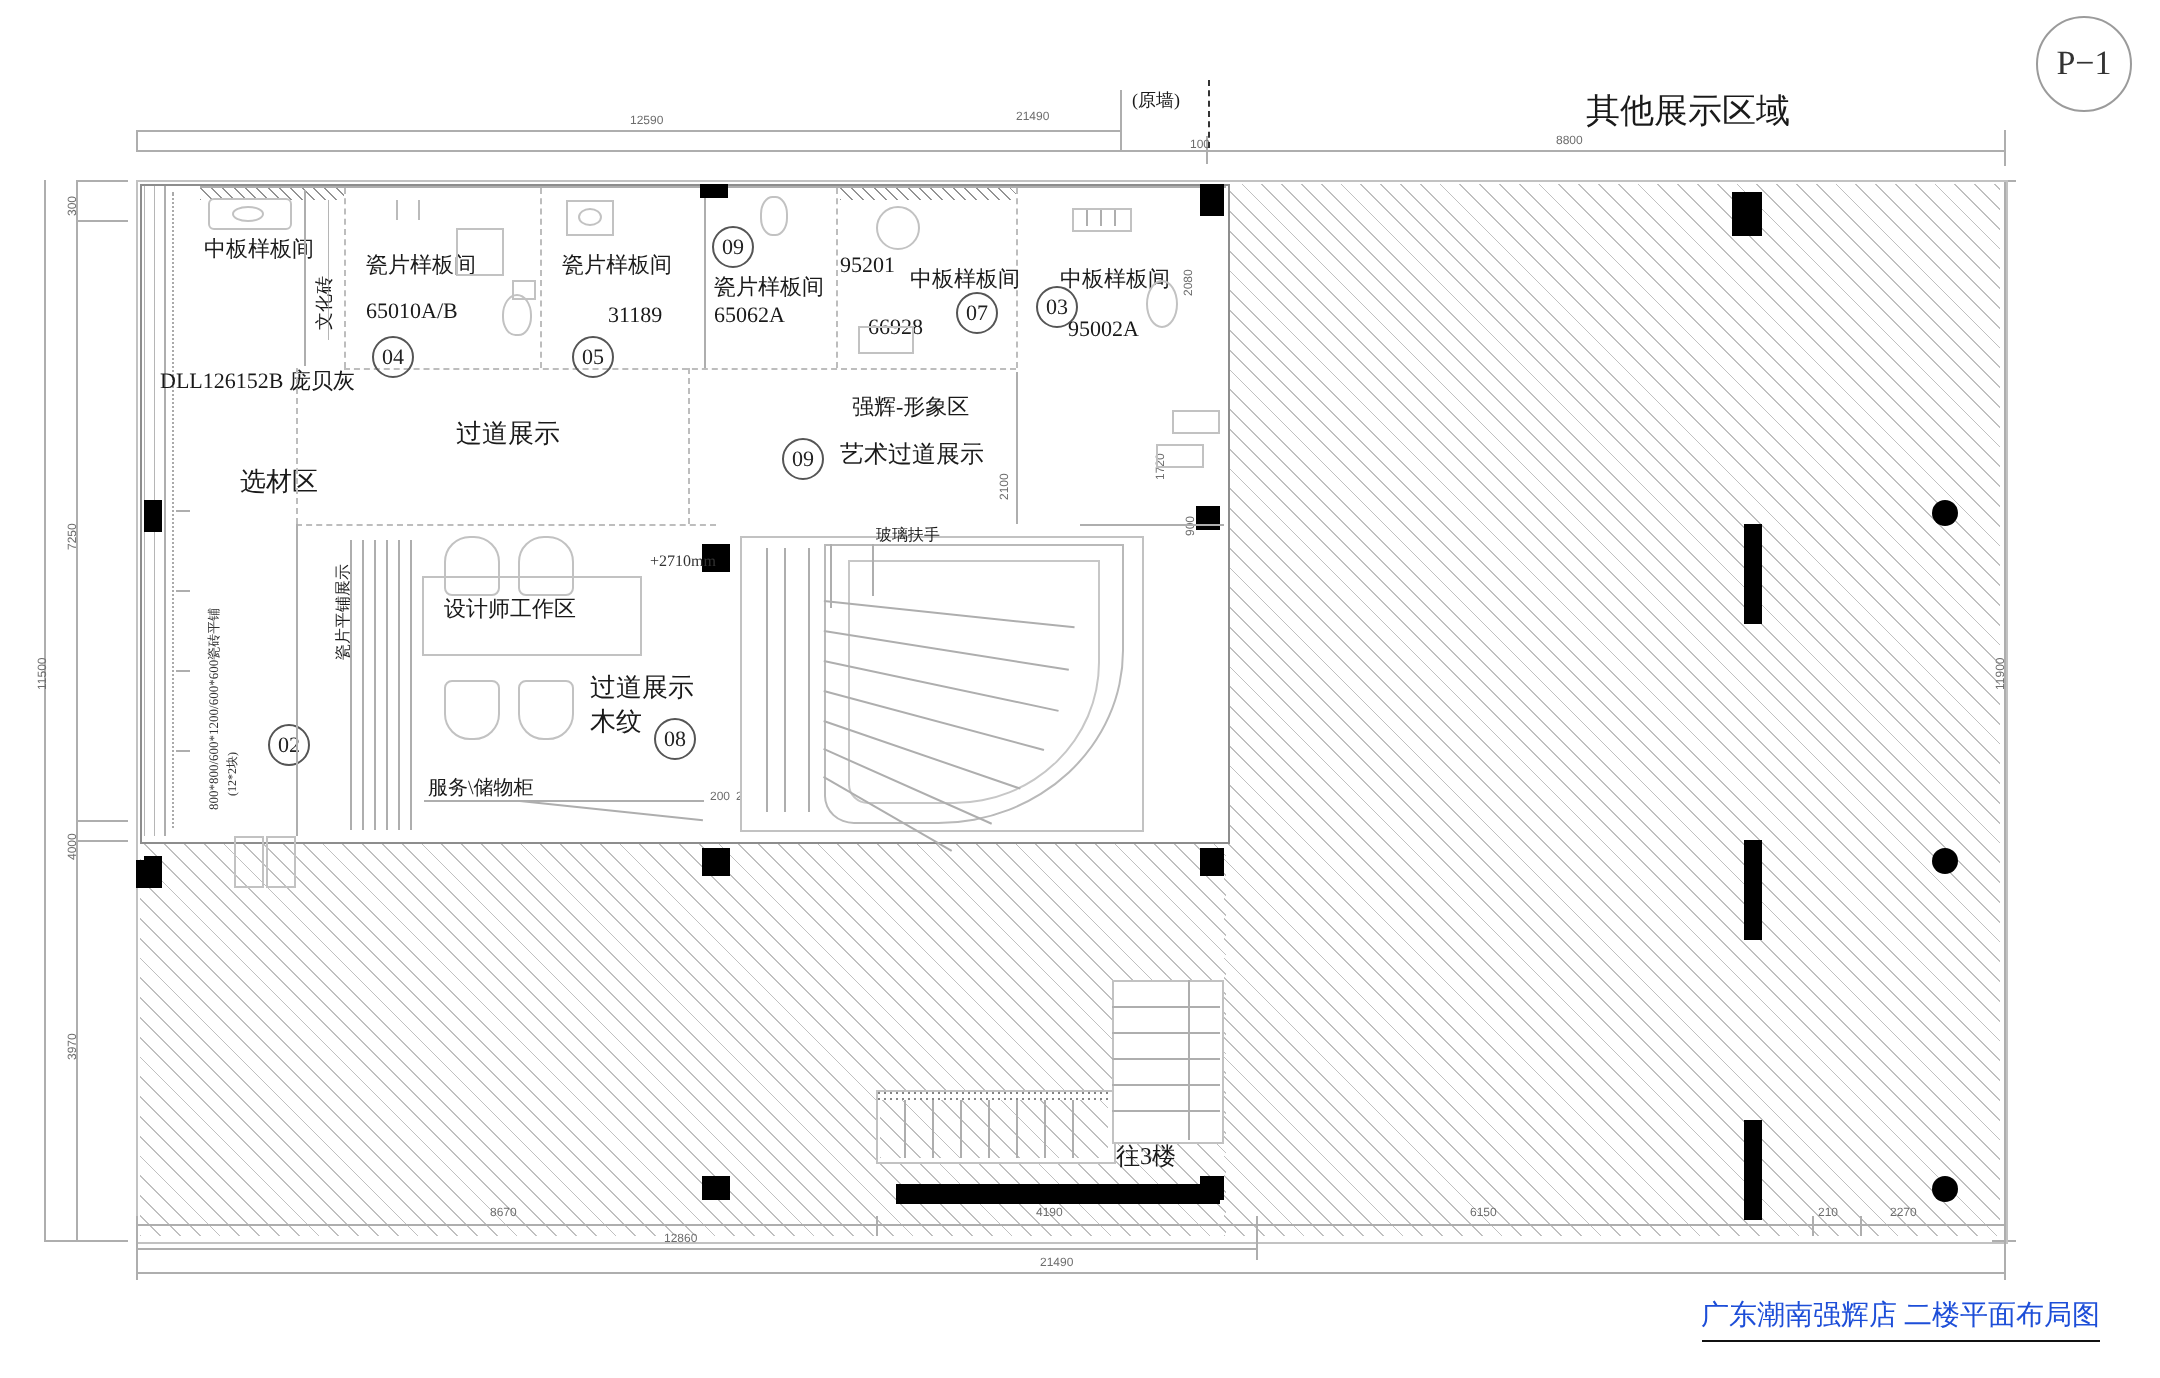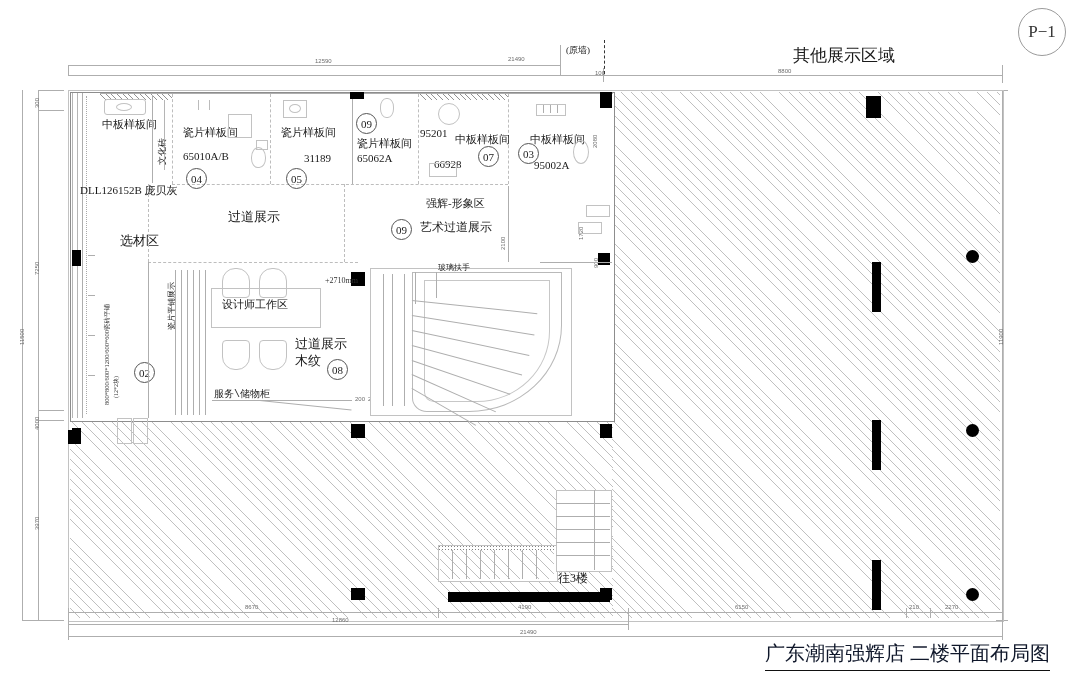--- a/index.html
+++ b/index.html
@@ -42,21 +42,21 @@
   
   .hatch{background-image:repeating-linear-gradient(45deg,
           rgba(140,140,140,.55) 0 0.6px, rgba(255,255,255,0) 0.6px 7px);}
   .hatch2{background-image:repeating-linear-gradient(45deg,
           rgba(120,120,120,.8) 0 0.7px, rgba(255,255,255,0) 0.7px 4px);}
   .hatchv{background-image:repeating-linear-gradient(90deg,
           rgba(150,150,150,.7) 0 0.7px, rgba(255,255,255,0) 0.7px 5px);}
   .dots{background-image:radial-gradient(rgba(110,110,110,.85) 0.5px, rgba(0,0,0,0) 0.6px);
         background-size:3px 3px;}
   
-  #title{right:30px;bottom:18px;font-size:20px;color:#0f172a;
+  #title{right:30px;bottom:18px;font-size:14px;color:#1d4ed8;
          border-bottom:1.5px solid #111;padding-bottom:3px;}
 </style>
 </head>
 <body>
 
 <div class="abs" id="logo">
 </div>
 
 <div class="abs" id="pno">P−1</div>
 
@@ -209,21 +209,21 @@
 <div class="abs box" style="left:259px;top:268px;width:26px;height:28px;border-radius:13px 13px 4px 4px;"></div>
 <div class="abs box" style="left:222px;top:340px;width:26px;height:28px;border-radius:4px 4px 13px 13px;"></div>
 <div class="abs box" style="left:259px;top:340px;width:26px;height:28px;border-radius:4px 4px 13px 13px;"></div>
 <div class="abs box" style="left:211px;top:288px;width:108px;height:38px;"></div>
 <div class="abs lbl cn" style="left:222px;top:297px;">设计师工作区</div>
 
 <div class="abs lbl cn" style="left:295px;top:335px;font-size:13px;">过道展示</div>
 <div class="abs lbl cn" style="left:295px;top:352px;font-size:13px;">木纹</div>
 <div class="abs circnum" style="left:327px;top:359px;">08</div>
 
-<div class="abs lbl" style="left:214px;top:387px;font-size:10px;font-family:Liberation Mono, monospace;">服务\储物柜</div>
+<div class="abs lbl" style="left:214px;top:387px;font-size:10px;">服务\储物柜</div>
 <div class="abs ln" style="left:212px;top:400px;width:140px;height:1px;"></div>
 <div class="abs ln" style="left:260px;top:400px;width:92px;height:1px;transform:rotate(6deg);transform-origin:left top;"></div>
 
 <div class="abs wall" style="left:351px;top:272px;width:14px;height:14px;"></div>
 <div class="abs wall" style="left:351px;top:424px;width:14px;height:14px;"></div>
 <div class="abs wall" style="left:600px;top:424px;width:12px;height:14px;"></div>
 <div class="abs lbl" style="left:325px;top:276px;font-size:8px;color:#333;">+2710mm</div>
 <div class="abs dim" style="left:355px;top:396px;">200</div>
 <div class="abs dim" style="left:368px;top:396px;">230</div>
 

